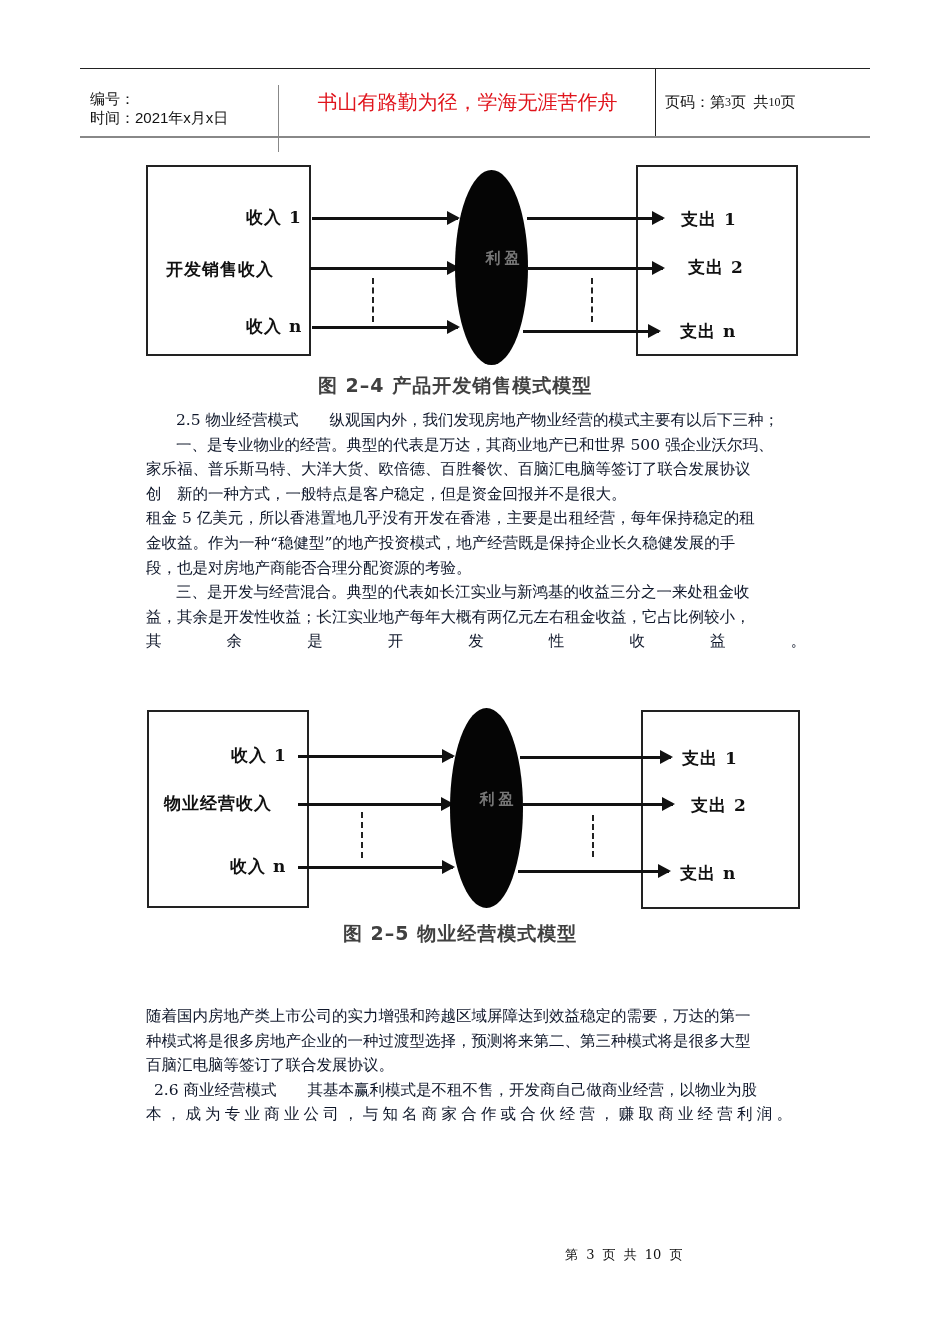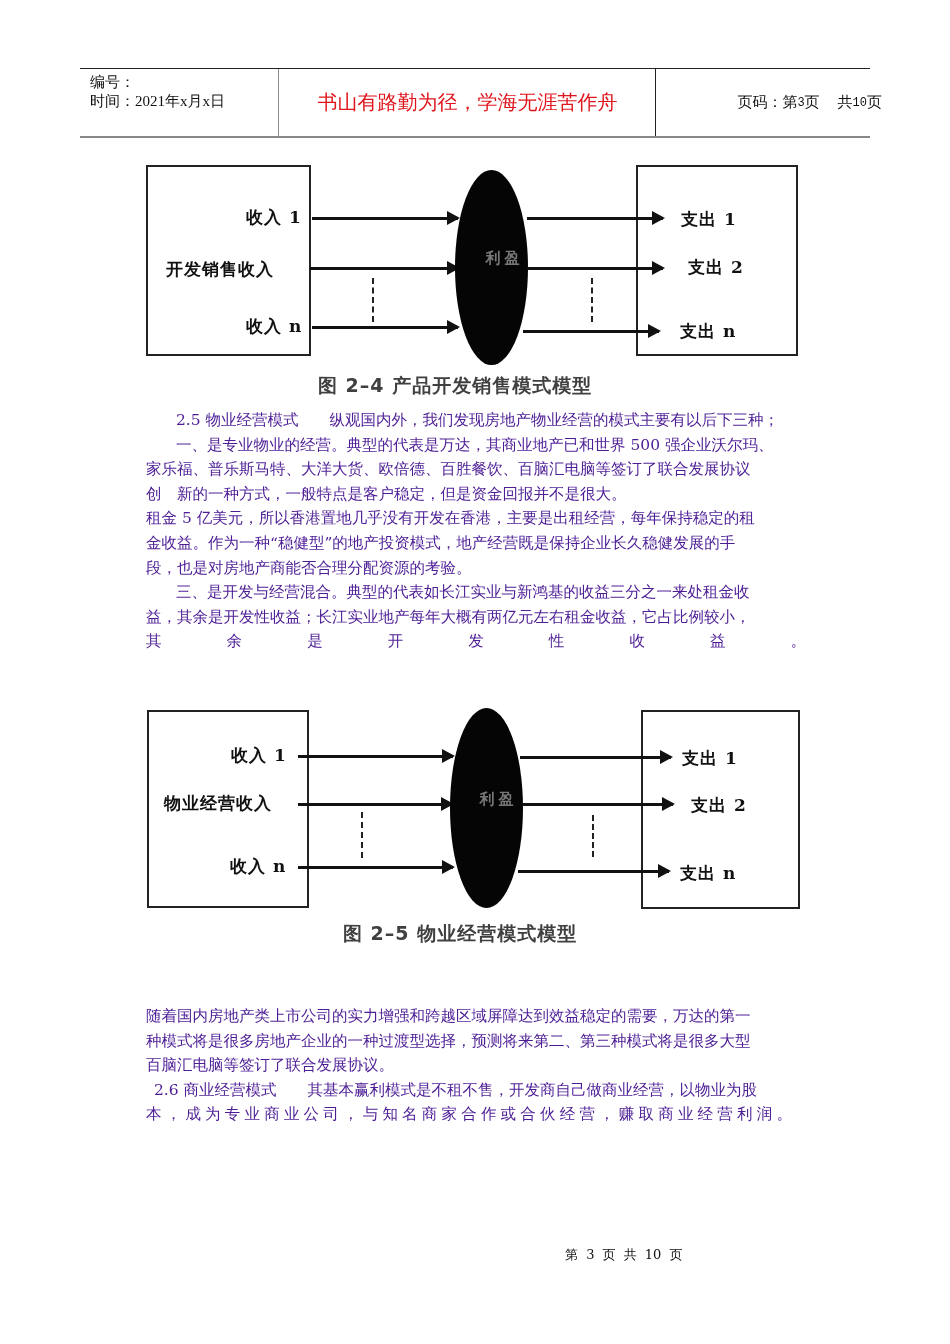--- a/index.html
+++ b/index.html
@@ -2,49 +2,49 @@
 <html><head>
 <meta charset="utf-8">
 <style>
   html, body { margin: 0; padding: 0; background: #ffffff; }
   body { width: 950px; height: 1344px; position: relative; overflow: hidden;
          font-family: "DejaVu Serif", "Liberation Serif", serif; color: #111; }
 
   
   .hdr { position: absolute; left: 80px; top: 68px; width: 790px; height: 67px;
          border-top: 1.5px solid #222; border-bottom: 2px solid #888; }
-  .hdr .c1 { position: absolute; left: 0; top: 0; width: 199px; height: 67px;
-             border-right: 1.5px solid #888; font-family: Liberation Serif, serif;
+  .hdr .c1 { position: absolute; left: 0; top: 16px; width: 199px; height: 67px;
+             border-right: 1.5px solid #888; font-family: Liberation Sans, sans-serif;
              font-size: 15px; line-height: 19px; padding: 4px 0 0 10px; box-sizing: border-box; }
   .hdr .c2 { position: absolute; left: 200px; top: 0; width: 375px; height: 67px;
              border-right: 1.5px solid #222; display: flex; align-items: center; justify-content: center;
              color: #e0141c; font-family: "DejaVu Sans", sans-serif; font-size: 20px; text-align: center; }
-  .hdr .c3 { position: absolute; left: 588px; top: 0; width: 214px; height: 67px;
+  .hdr .c3 { position: absolute; left: 576px; top: 0; width: 214px; height: 67px;
              display: flex; align-items: center; padding-left: 9px; box-sizing: border-box;
-             font-family: Liberation Mono, monospace; font-size: 15px; justify-content: flex-end; }
+             font-family: Liberation Serif, serif; font-size: 15px; }
   .hdr .c3 .small { font-size: 12px; }
 
   
   .diagram { position: absolute; left: 0; top: 0; width: 950px; }
   .box { position: absolute; border: 2.5px solid #222; box-sizing: border-box; background: #fff; }
   .lbl { position: absolute; font-family: "DejaVu Serif", serif; font-weight: bold;
          font-size: 17px; color: #111; white-space: nowrap; letter-spacing: 1px; }
   .ellipse { position: absolute; background: #050505; border-radius: 50%; }
   .ell-text { position: absolute; color: #777; font-size: 15px; font-weight: bold;
               writing-mode: vertical-rl; letter-spacing: 12px; }
   .arrow { position: absolute; height: 2.5px; background: #111; }
   .arrow::after { content: ""; position: absolute; right: -2px; top: -6px;
                   border-left: 13px solid #111; border-top: 7px solid transparent; border-bottom: 7px solid transparent; }
   .dash { position: absolute; width: 0; border-left: 2px dashed #222; }
   .caption { position: absolute; font-family: "DejaVu Sans", sans-serif; font-weight: bold;
              font-size: 19px; color: #404040; white-space: nowrap; letter-spacing: 1px; }
 
   
   .p { position: absolute; left: 146px; width: 660px; font-family: "DejaVu Serif", "Liberation Serif", serif;
-       font-size: 15.5px; line-height: 24.6px; color: #4c1d95; white-space: nowrap; }
+       font-size: 15.5px; line-height: 24.6px; color: #0f172a; white-space: nowrap; }
   .spread { display: flex; justify-content: space-between; width: 660px; }
   .footer { position: absolute; left: 565px; top: 1246px; font-family: "DejaVu Serif", serif;
             font-size: 13px; color: #111; word-spacing: 4px; }
 </style>
 </head>
 <body>
 
 <div class="hdr">
   <div class="c1">
     <div>编号：</div>

